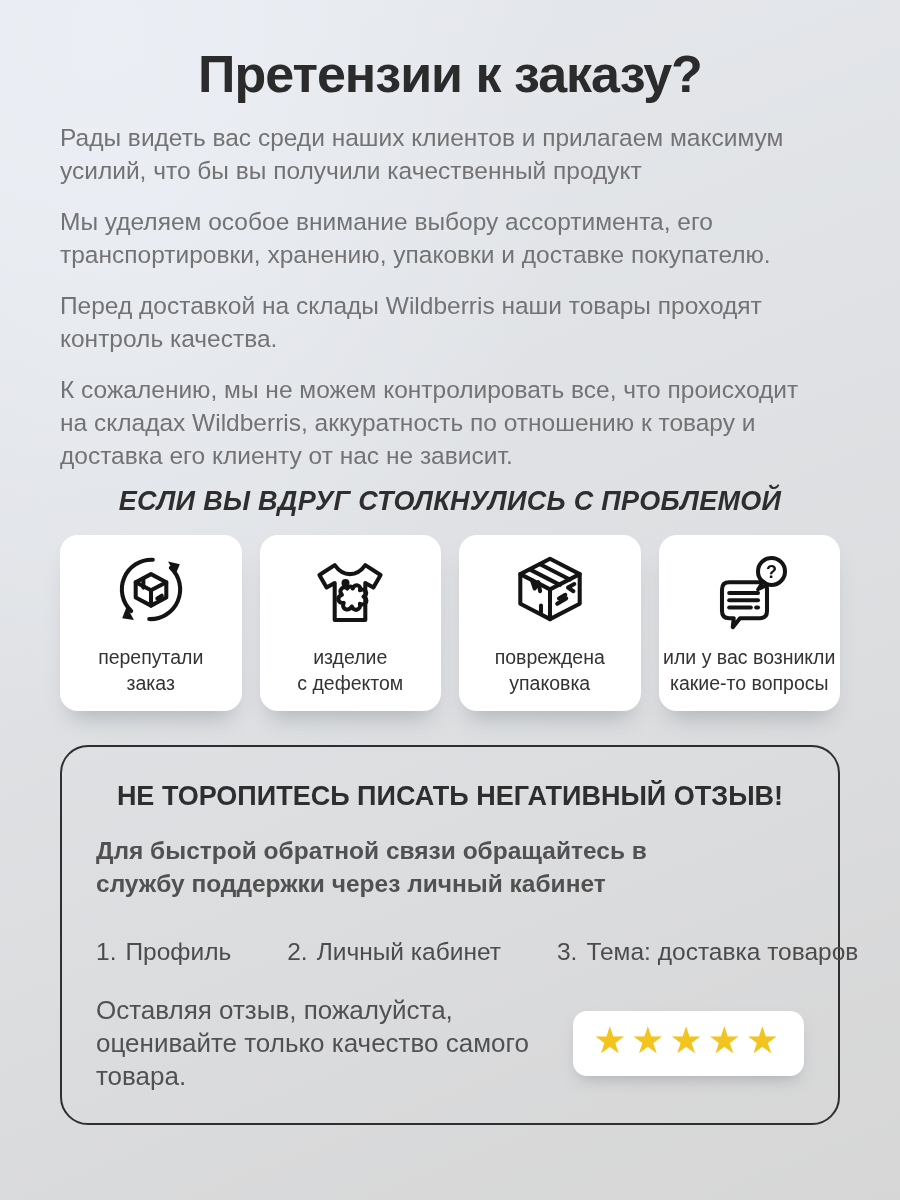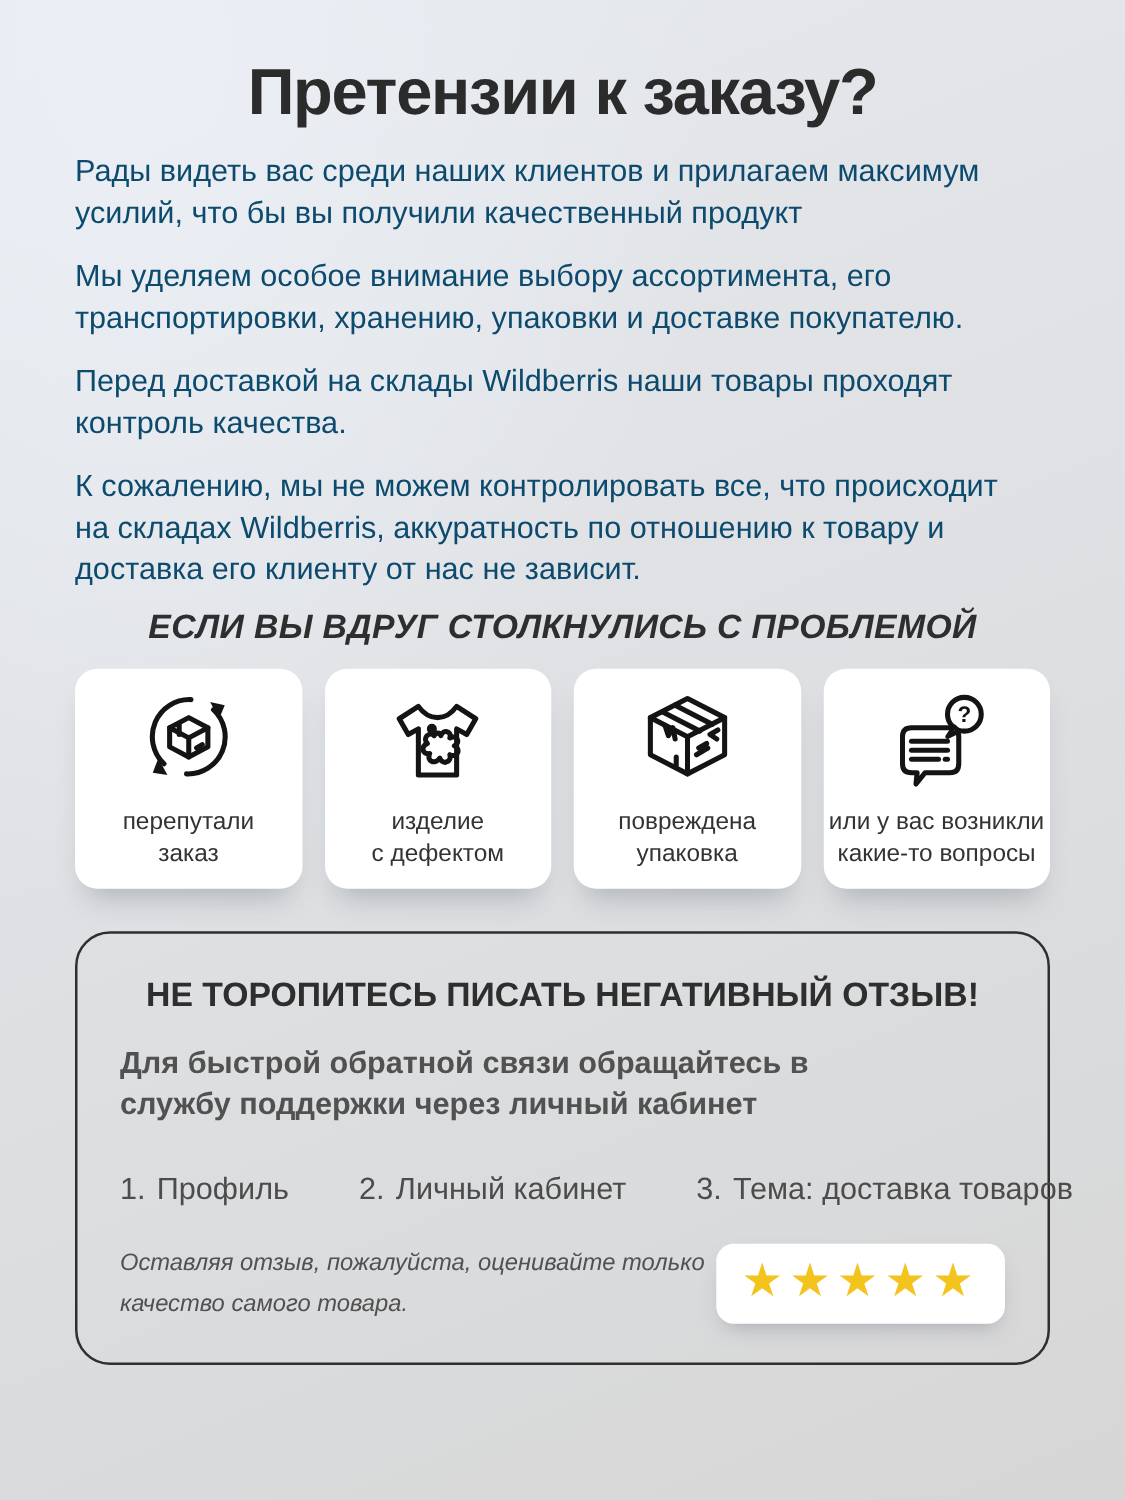--- a/index.html
+++ b/index.html
@@ -16,21 +16,21 @@
   .title {
     margin-top:46px; text-align:center;
     font-size:52px; font-weight:700; letter-spacing:-1px; color:#2b2b2b; line-height:1.1;
   }
   .subtitle {
     margin-top:34px; text-align:center;
     font-size:25px; font-weight:700; color:#343434; letter-spacing:.3px;
   }
   .para {
     margin-top:18px; max-width:762px;
-    font-size:24.5px; line-height:33px; color:#0c4a6e;
+    font-size:24.5px; line-height:33px; color:#737373;
   }
   .section-title {
     margin-top:14px; text-align:center;
     font-size:27px; font-weight:700; color:#2e2e2e; letter-spacing:.3px;font-style:italic;
   }
   .cards { margin-top:18px; display:flex; gap:18px; }
   .card {
     flex:1; height:176px; background:#fff; border-radius:18px;
     display:flex; flex-direction:column; align-items:center; justify-content:center;
     box-shadow:0 16px 22px -10px rgba(120,126,138,.45);
@@ -43,21 +43,21 @@
     margin-top:34px; border:2px solid #2f2f2f; border-radius:28px;
     padding:30px 34px 30px;
   }
   .notice-header { text-align:center; font-size:27px; font-weight:700; color:#2e2e2e; margin-top:4px; }
   .notice-body { margin-top:22px; max-width:580px; font-size:24.5px; line-height:33px; color:#515151;font-weight:bold; }
   .steps { margin-top:38px; display:flex; align-items:baseline; font-size:24.5px; color:#4c4c4c; }
   .step { margin-right:56px; white-space:nowrap; }
   .step:last-child { margin-right:0; }
   .step-num { margin-right:9px; }
   .review-row { margin-top:28px; display:flex; justify-content:space-between; align-items:center; }
-  .review-note { width:470px; font-size:19px; line-height:33px; color:#515151;font-style:italic; }
+  .review-note { width:470px; font-size:26px; line-height:33px; color:#515151; }
   .stars-panel {
     background:#fff; border-radius:14px; padding:8px 20px 12px;
     box-shadow:0 8px 16px -6px rgba(120,126,138,.5);
   }
   .stars { font-size:37px; color:#f2c41d; letter-spacing:5px; line-height:1.2; }
   .icon-stroke { fill:none; stroke:#141414; stroke-width:4.5; stroke-linecap:round; stroke-linejoin:round; }
   .icon-fill { fill:#141414; stroke:none; }
 </style>
 </head>
 <body>

